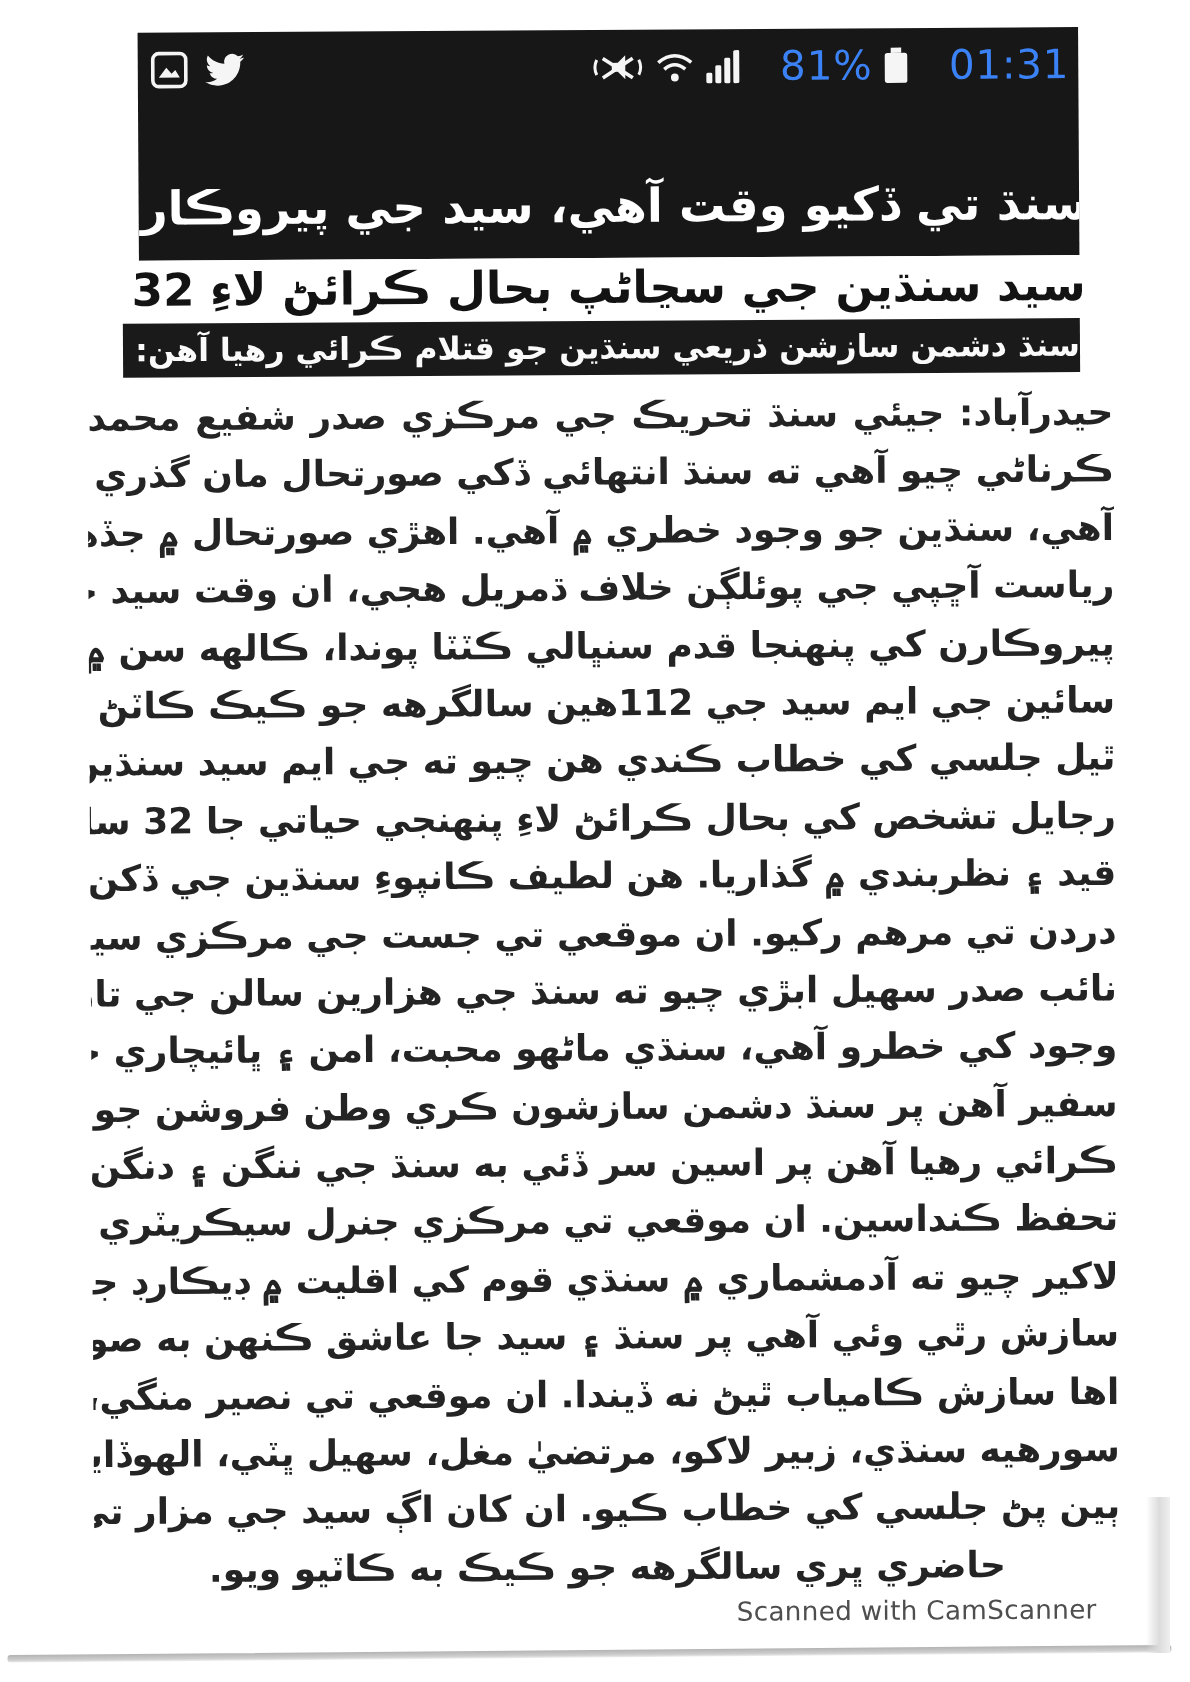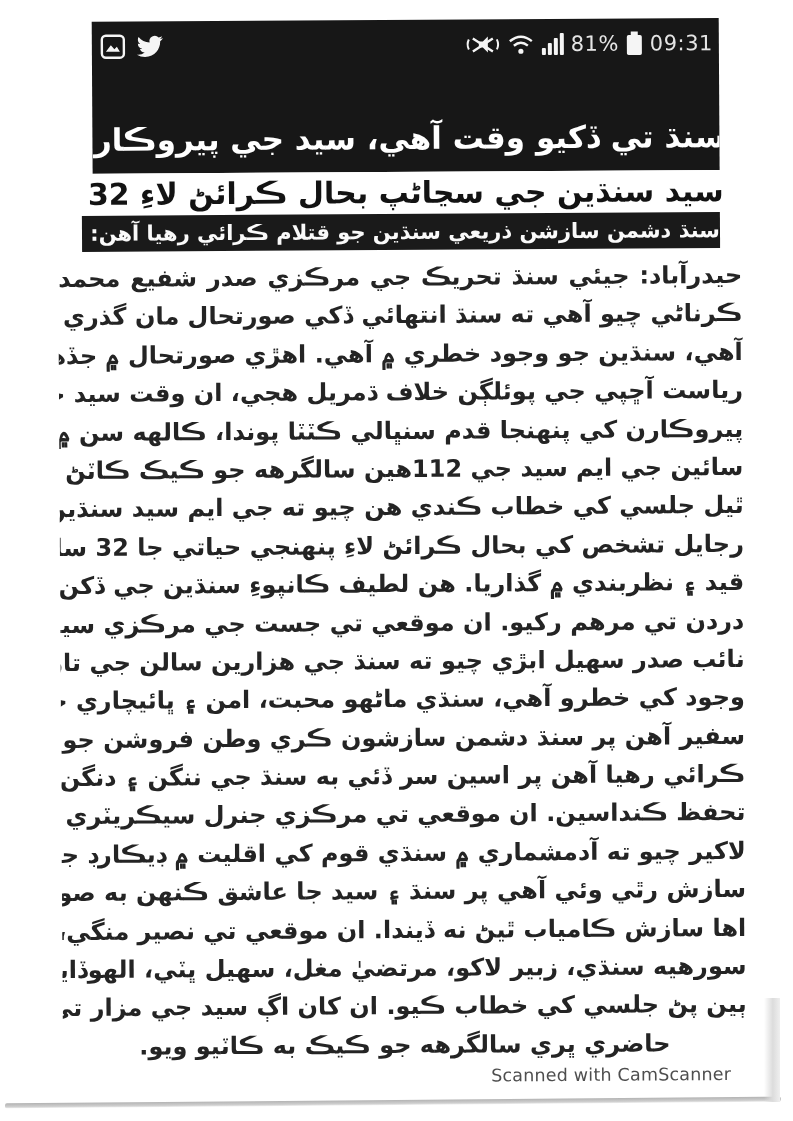--- a/index.html
+++ b/index.html
@@ -12,21 +12,21 @@
   .band1{
     position:absolute;left:95px;top:20px;width:627px;height:152px;
     background:#171717;overflow:hidden;
   }
   .statusrow{
     position:absolute;top:5px;left:8px;right:6px;height:40px;
     display:flex;align-items:center;color:#f2f2f2;
   }
   .statusrow .left{display:flex;align-items:center;gap:9px;}
   .statusrow .right{margin-left:auto;display:flex;align-items:center;gap:7px;}
-  .st-text{font-size:21px;color:#e5e5e5;letter-spacing:0.5px;}
+  .st-text{font-size:27px;color:#3b82f6;letter-spacing:0.5px;margin-left:20px;}
   .sigbars{display:flex;align-items:flex-end;gap:2px;height:22px;}
   .sigbars i{display:block;width:4px;background:#f5f5f5;border-radius:1px;}
   .headline1{
     position:absolute;left:-8px;right:-6px;bottom:6px;height:56px;
     direction:rtl;white-space:nowrap;overflow:hidden;
     color:#ffffff;font-weight:700;font-size:31px;line-height:56px;
   }
   
   .headline2{
     position:absolute;left:80px;top:172px;width:646px;height:42px;
@@ -109,21 +109,21 @@
               <i style="height:17px"></i>
               <i style="height:22px"></i>
           </span>
           <span class="st-text">81%</span>
           <span class="icon">
             <svg width="17" height="26" viewBox="0 0 17 26">
               <rect x="5" y="1" width="7" height="3.5" fill="#f5f5f5"></rect>
               <rect x="1" y="4.5" width="15" height="20" rx="1.8" fill="#f5f5f5"></rect>
             </svg>
           </span>
-          <span class="st-text">09:31</span>
+          <span class="st-text">01:31</span>
         </div>
       </div>
       <div class="headline1">سنڌ تي ڏکيو وقت آهي، سيد جي پيروڪارن کي سنيالي هلڻو پوندو: شفيع ڪرناڻي</div>
     </div>
 
     <div class="headline2">سيد سنڌين جي سڃاڻپ بحال ڪرائڻ لاءِ 32 سال قيد ۽ نظربندي ۾ گذاريا</div>
 
     <div class="band2">سنڌ دشمن سازشن ذريعي سنڌين جو قتلام ڪرائي رهيا آهن: سهيل ابڙو ۽ ٻين جو سن ۾ جلسي کي خطاب</div>
 
     <div class="bodytext">

